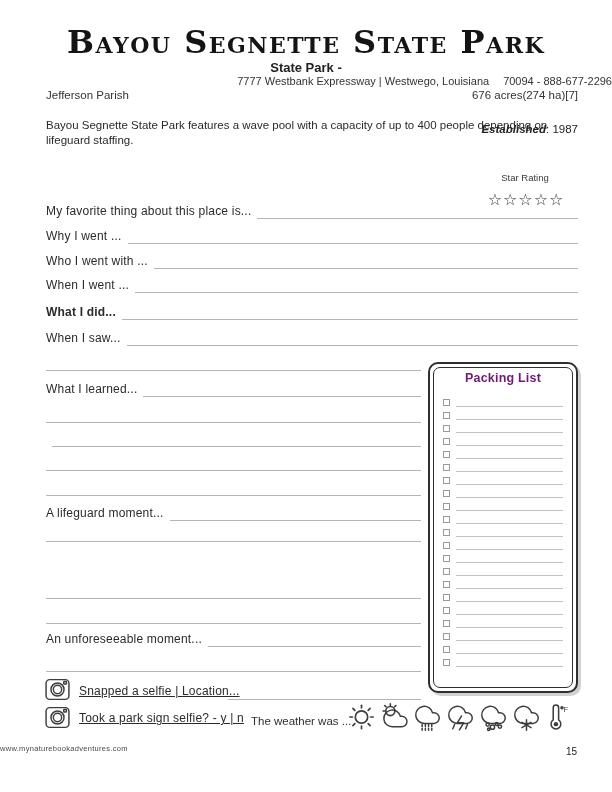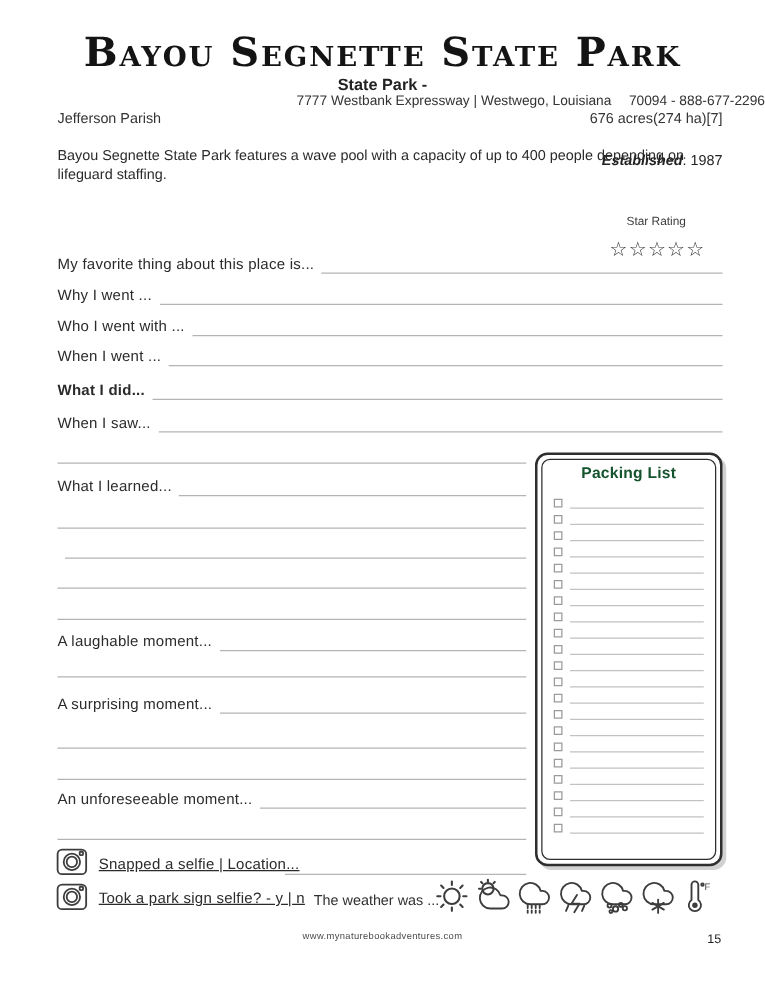--- a/index.html
+++ b/index.html
@@ -43,27 +43,27 @@
 
   .weather-lbl { position:absolute; left:251px; top:715px; font-size:11.5px; color:#2f2f2f; }
   .weather-icons { position:absolute; left:346px; top:701px; display:flex; gap:2px; align-items:flex-start; }
   .weather-icons svg { display:block; cursor:pointer; }
 
   .packbox { position:absolute; left:428px; top:362px; width:150px; height:331px;
              border:2px solid #2e2e2e; border-radius:10px;
              box-shadow:3px 3px 0 rgba(0,0,0,0.18); background:#fff; }
   .packbox .inner { position:absolute; inset:3px; border:1.5px solid #2e2e2e; border-radius:7px; }
   .pack-title { position:absolute; top:7px; left:0; right:0; text-align:center;
-                font-size:12.5px; font-weight:700; color:#14532d; letter-spacing:0.2px; }
+                font-size:12.5px; font-weight:700; color:#701a75; letter-spacing:0.2px; }
   .pack-rows { position:absolute; top:30px; left:13px; right:13px; }
   .prow { display:flex; align-items:flex-end; height:13px; }
   .pbox { width:7px; height:7px; border:1px solid #9a9a9a; margin-right:6px; margin-bottom:1px; cursor:pointer; }
   .pline { flex:1; height:0; border-bottom:1px solid #c2c2c2; cursor:text; }
 
-  .footer-url { position:absolute; left:0; right:0; top:744px; text-align:center;
+  .footer-url { position:absolute; left:0; right:0; top:744px; 
                 font-size:7.5px; letter-spacing:0.3px; color:#4a4a4a; }
   .page-num { position:absolute; right:35px; top:746px; font-size:10px; color:#222; }
 
   .icon-stroke { stroke:#3d3d3d; fill:none; stroke-width:1.4; stroke-linecap:round; stroke-linejoin:round; }
 </style>
 </head>
 <body>
 
 <div class="page">
 
@@ -114,28 +114,24 @@
     <span class="lbl">What I learned...</span>
       <span class="wline"></span>
   </div>
   <div class="hline" style="top:422px;"></div>
   <div class="frow leftcol" style="top:431px;">
       <span class="wline"></span>
   </div>
   <div class="hline" style="top:470px;"></div>
   <div class="hline" style="top:495px;"></div>
   <div class="frow leftcol" style="top:505px;">
-    <span class="lbl">A laughable moment...</span>
+    <span class="lbl">A lifeguard moment...</span>
       <span class="wline"></span>
   </div>
   <div class="hline" style="top:541px;"></div>
-  <div class="frow leftcol" style="top:555px;">
-    <span class="lbl">A surprising moment...</span>
-      <span class="wline"></span>
-  </div>
   <div class="hline" style="top:598px;"></div>
   <div class="hline" style="top:623px;"></div>
   <div class="frow leftcol" style="top:631px;">
     <span class="lbl">An unforeseeable moment...</span>
       <span class="wline"></span>
   </div>
   <div class="hline" style="top:671px;"></div>
 
   <svg class="cam-icon" style="left:44px; top:676px;" viewBox="0 0 26 26">
     <g class="icon-stroke" stroke-width="1.5">

